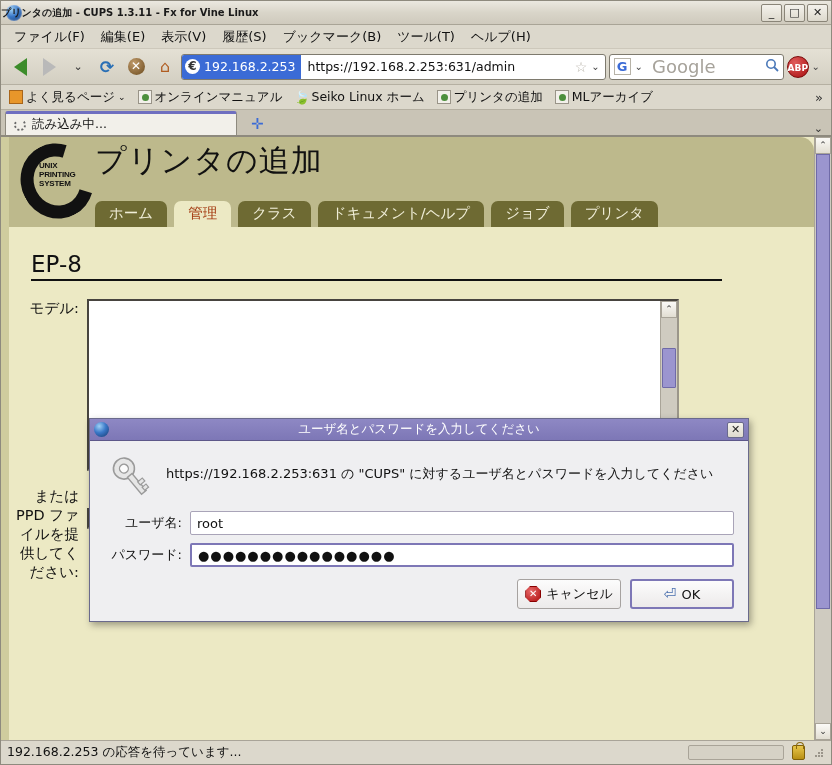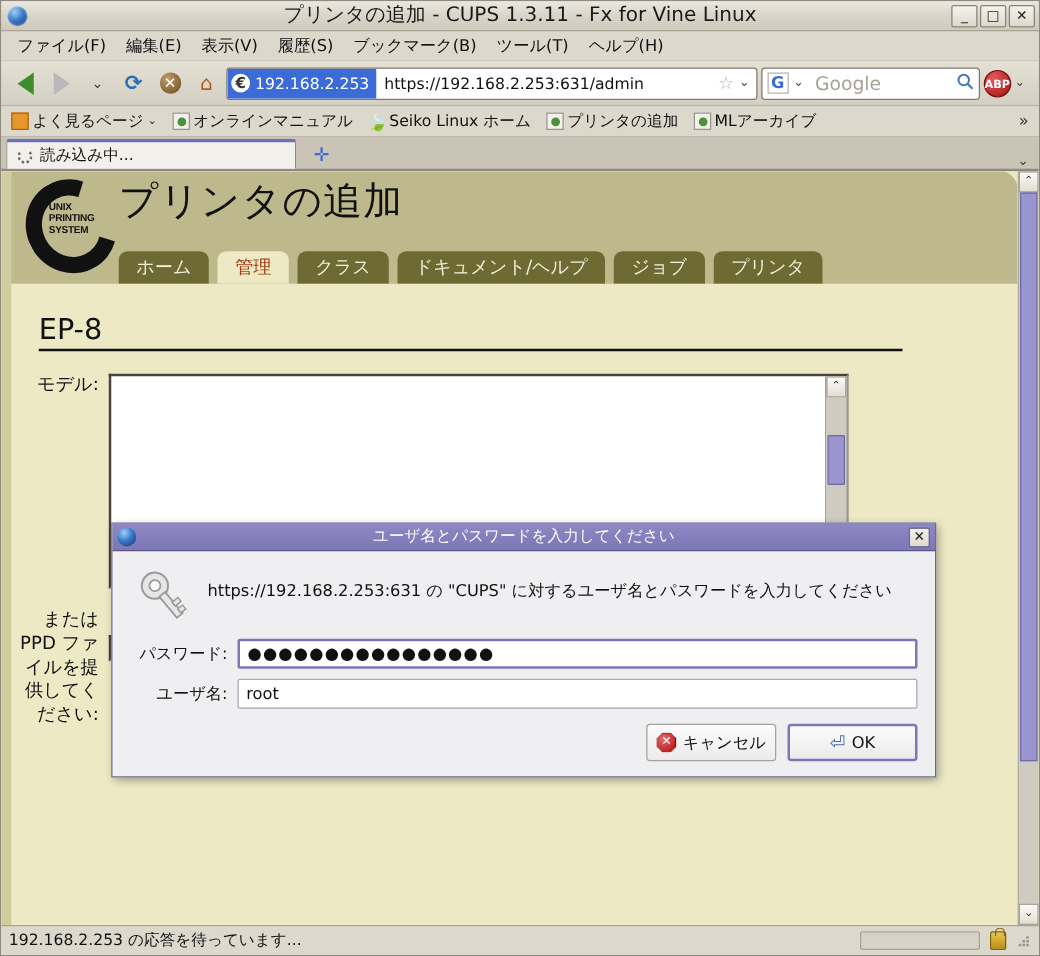--- a/index.html
+++ b/index.html
@@ -28,22 +28,22 @@
     padding: 0 3px;
     position: relative;
   }
   .tb-icon {
     width: 16px; height: 16px; margin-left: 2px;
     border-radius: 50%;
     background: radial-gradient(circle at 35% 28%, #9fd0f5 0%, #3a78c8 45%, #15386e 100%);
     box-shadow: inset 0 0 2px rgba(255,255,255,.8);
   }
   .tb-title {
-    position: absolute; left: 0; right: 0; text-align: center;
-    font-size: 16px; color: #1a1a1a; font-weight: normal;
+    position: absolute; left: 0; right: 0; 
+    font-size: 10px; color: #1a1a1a; font-weight: bold;
     pointer-events: none;
   }
   .tb-buttons { margin-left: auto; display: flex; gap: 2px; z-index: 2; }
   .tb-btn {
     width: 21px; height: 18px;
     border: 1px solid #8a8578;
     background: linear-gradient(to bottom, #f4f2ec, #ddd9cd);
     font-size: 11px; line-height: 16px; text-align: center;
     color: #222; border-radius: 2px;
   }
@@ -113,21 +113,21 @@
 
   .searchbar {
     flex: 0 0 175px; height: 26px;
     background: #fff; border: 1px solid #7e7a6e; border-radius: 3px;
     display: flex; align-items: center; padding: 0 4px; gap: 4px;
   }
   .g-ico {
     width: 17px; height: 17px; border: 1px solid #b7b3a8; background: #fff;
     font-size: 13px; font-weight: bold; line-height: 15px; text-align: center; color: #3b6bd6;
   }
-  .search-ph { flex: 1 1 auto; color: #a6a29a; font-size: 15px; }
+  .search-ph { flex: 1 1 auto; color: #a6a29a; font-size: 18px; }
   .mag { font-size: 13px; color: #4a78b8; }
   .abp {
     width: 22px; height: 22px; border-radius: 50%;
     background: radial-gradient(circle at 35% 30%, #e05b5b, #a80f0f);
     color: #fff; font-size: 9px; font-weight: bold; line-height: 22px; text-align: center;
     border: 1px solid #7a0b0b;
   }
 
   
   .bookmarks {
@@ -581,29 +581,29 @@
                   <rect x="24" y="24" width="6" height="22" fill="#e6e6e6" stroke="#9a9a9a" stroke-width="1.4"></rect>
                   <rect x="29" y="34" width="6" height="4" fill="#e6e6e6" stroke="#9a9a9a" stroke-width="1.2"></rect>
                   <rect x="29" y="41" width="5" height="4" fill="#e6e6e6" stroke="#9a9a9a" stroke-width="1.2"></rect>
                 </g>
               </svg>
             </div>
             <div class="dlg-msg">https://192.168.2.253:631 の "CUPS" に対するユーザ名とパスワードを入力してください</div>
           </div>
 
           <div class="dlg-field">
+            <div class="dlg-flabel">ユーザ名:</div>
+            <div class="dlg-input">root</div>
+          </div>
+
+          <div class="dlg-field">
             <div class="dlg-flabel">パスワード:</div>
             <div class="dlg-input focused">
               <span class="dots">●●●●●●●●●●●●●●●●</span>
             </div>
-          </div>
-
-          <div class="dlg-field">
-            <div class="dlg-flabel">ユーザ名:</div>
-            <div class="dlg-input">root</div>
           </div>
 
           <div class="dlg-buttons">
             <div class="dlg-btn">
               <span class="cancel-ico">✕</span>
               <span>キャンセル</span>
             </div>
             <div class="dlg-btn default">
               <span class="ok-ico">⏎</span>
               <span>OK</span>

